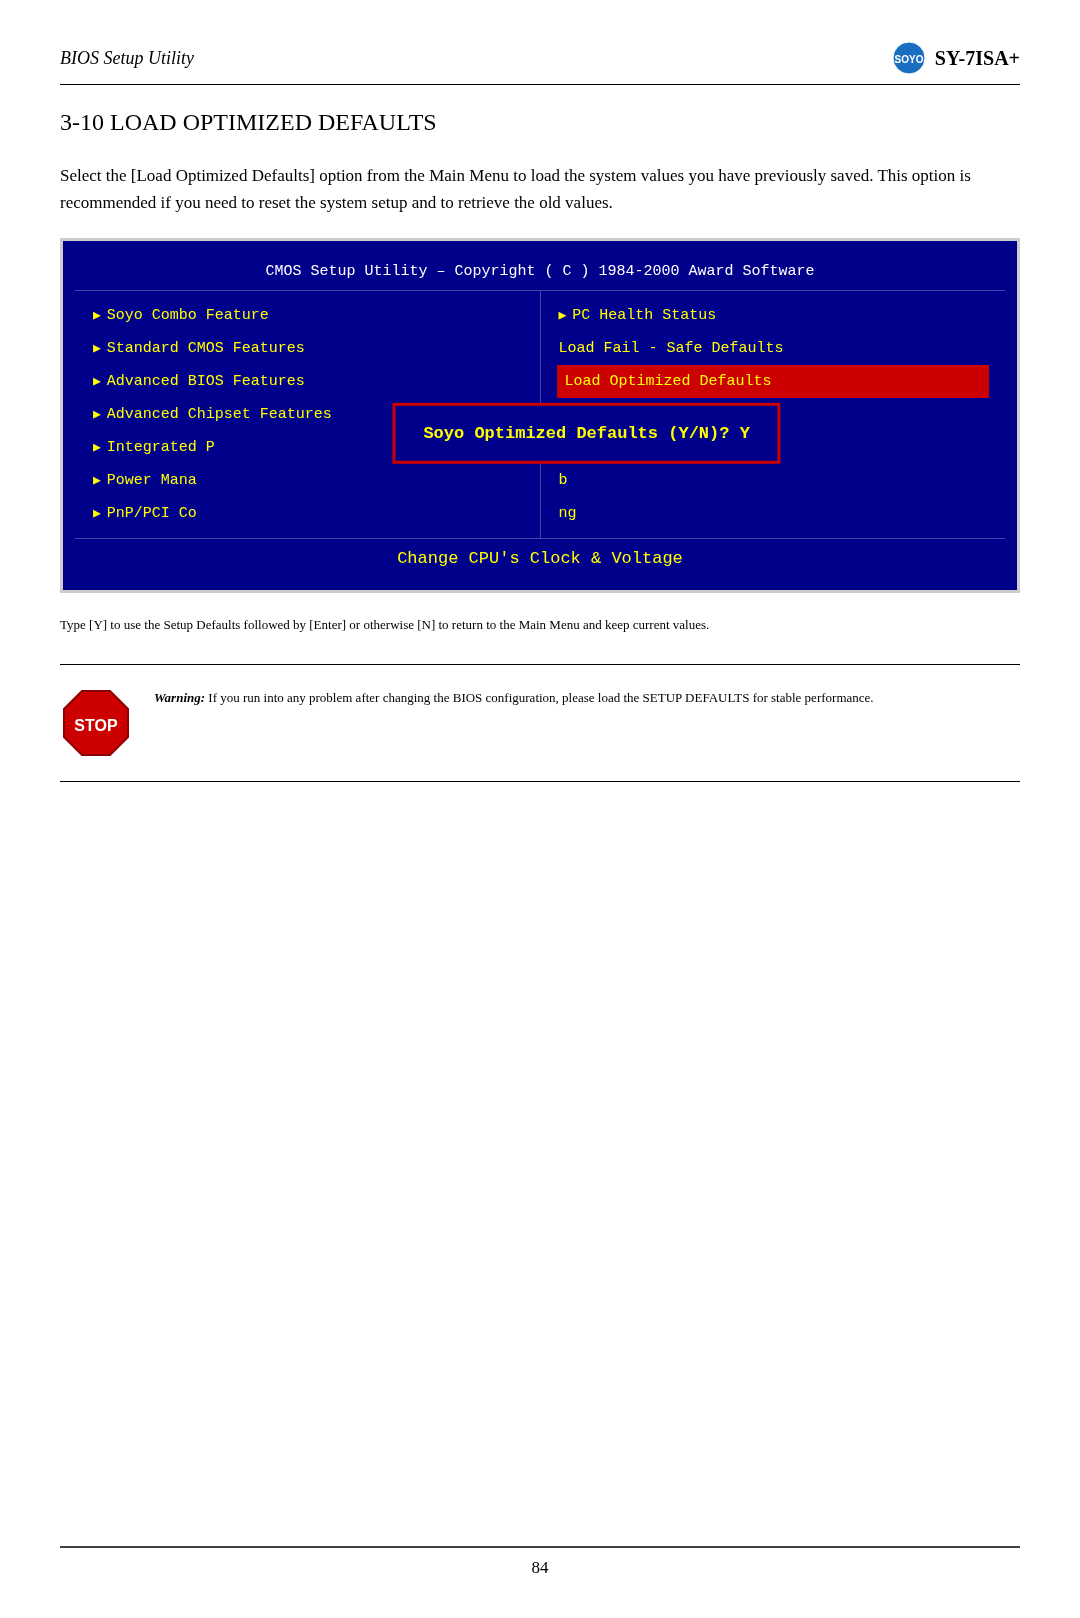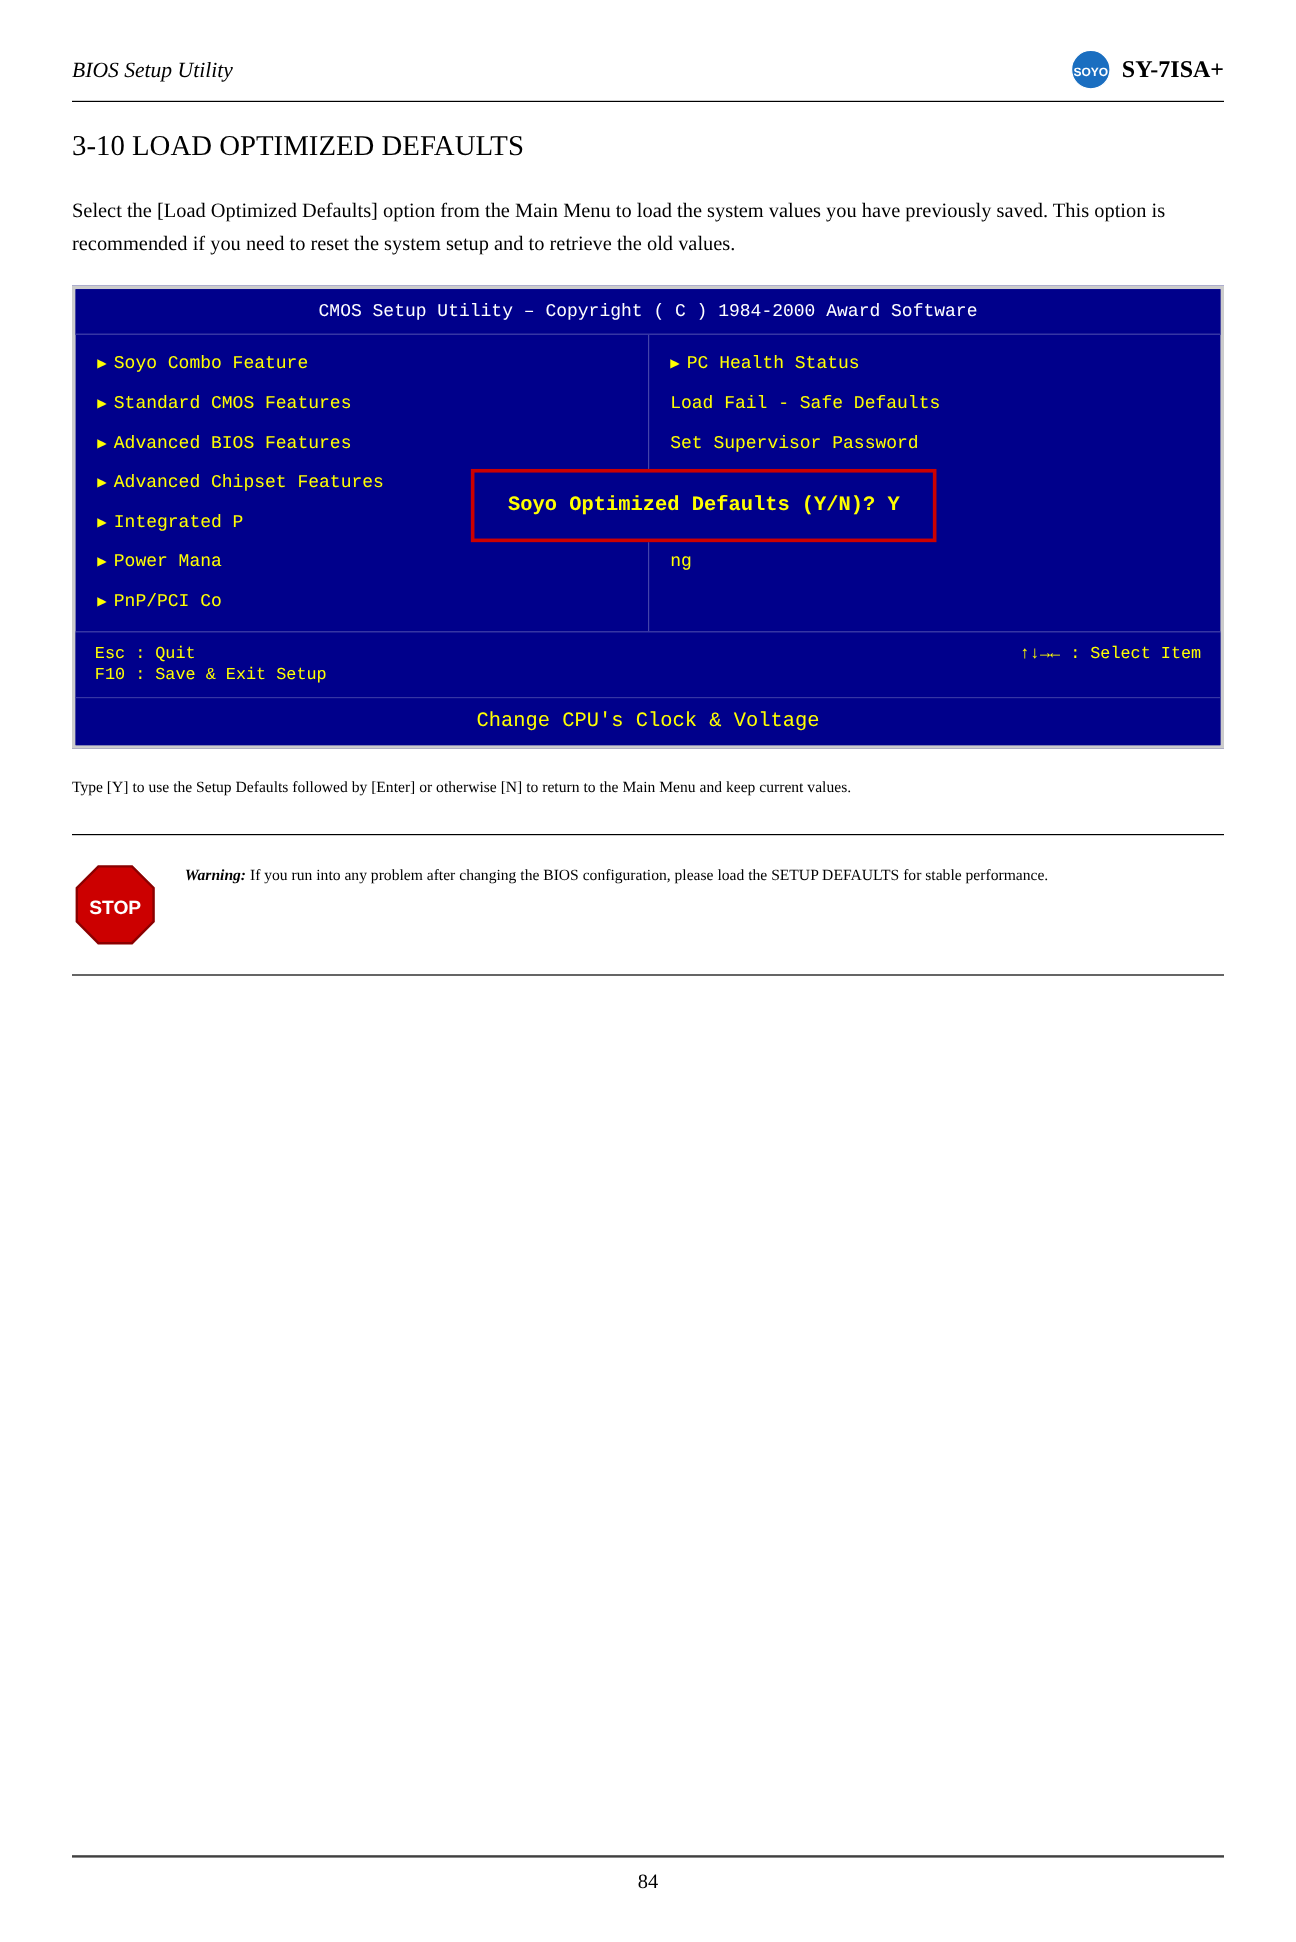--- a/index.html
+++ b/index.html
@@ -44,21 +44,21 @@
       line-height: 1.6;
       margin-bottom: 22px;
     }
     
     .bios-screen {
       border: 3px solid #ccc;
       background: #00008B;
       color: #ffff00;
       font-family: 'Courier New', monospace;
       font-size: 15px;
-      padding: 0;
+      padding: 12px;
       position: relative;
       margin-bottom: 22px;
     }
     .bios-title-bar {
       background: #00008B;
       color: #fff;
       text-align: center;
       padding: 10px 0;
       border-bottom: 1px solid #4444aa;
       font-size: 15px;
@@ -226,20 +226,23 @@
     </div>
 
     <div class="bios-col">
       <div class="bios-item">
         <span class="bios-arrow">▶</span>
         <span>PC Health Status</span>
       </div>
       <div class="bios-item">
         <span>Load Fail - Safe Defaults</span>
       </div>
+      <div class="bios-item highlighted">
+        <span>Load Optimized Defaults</span>
+      </div>
       <div class="bios-item">
         <span>Set Supervisor Password</span>
       </div>
       <div class="bios-item">
         <span>d</span>
       </div>
       <div class="bios-item">
         <span>b</span>
       </div>
       <div class="bios-item">
@@ -247,27 +250,20 @@
       </div>
     </div>
 
     <div class="bios-dialog-overlay">
       <div class="bios-dialog">
         <span>Soyo Optimized Defaults (Y/N)? Y</span>
       </div>
     </div>
   </div>
 
-  <div class="bios-footer">
-    <div class="bios-footer-row">
-      <span>Esc : Quit</span>
-      <span>↑↓→← :  Select Item</span>
-    </div>
-    <div style="font-size:14px; margin-top:2px;">F10 : Save &amp; Exit Setup</div>
-  </div>
 
   <div class="bios-subfooter">Change CPU's Clock &amp; Voltage</div>
 </div>
 
 <p class="after-text">Type [Y] to use the Setup Defaults followed by [Enter] or otherwise [N] to return to the Main Menu and keep current values.</p>
 
 <div class="warning-section">
 
   <svg class="stop-sign" viewBox="0 0 72 72" xmlns="http://www.w3.org/2000/svg">
     <polygon points="22,4 50,4 68,22 68,50 50,68 22,68 4,50 4,22" fill="#cc0000" stroke="#8b0000" stroke-width="2"></polygon>

